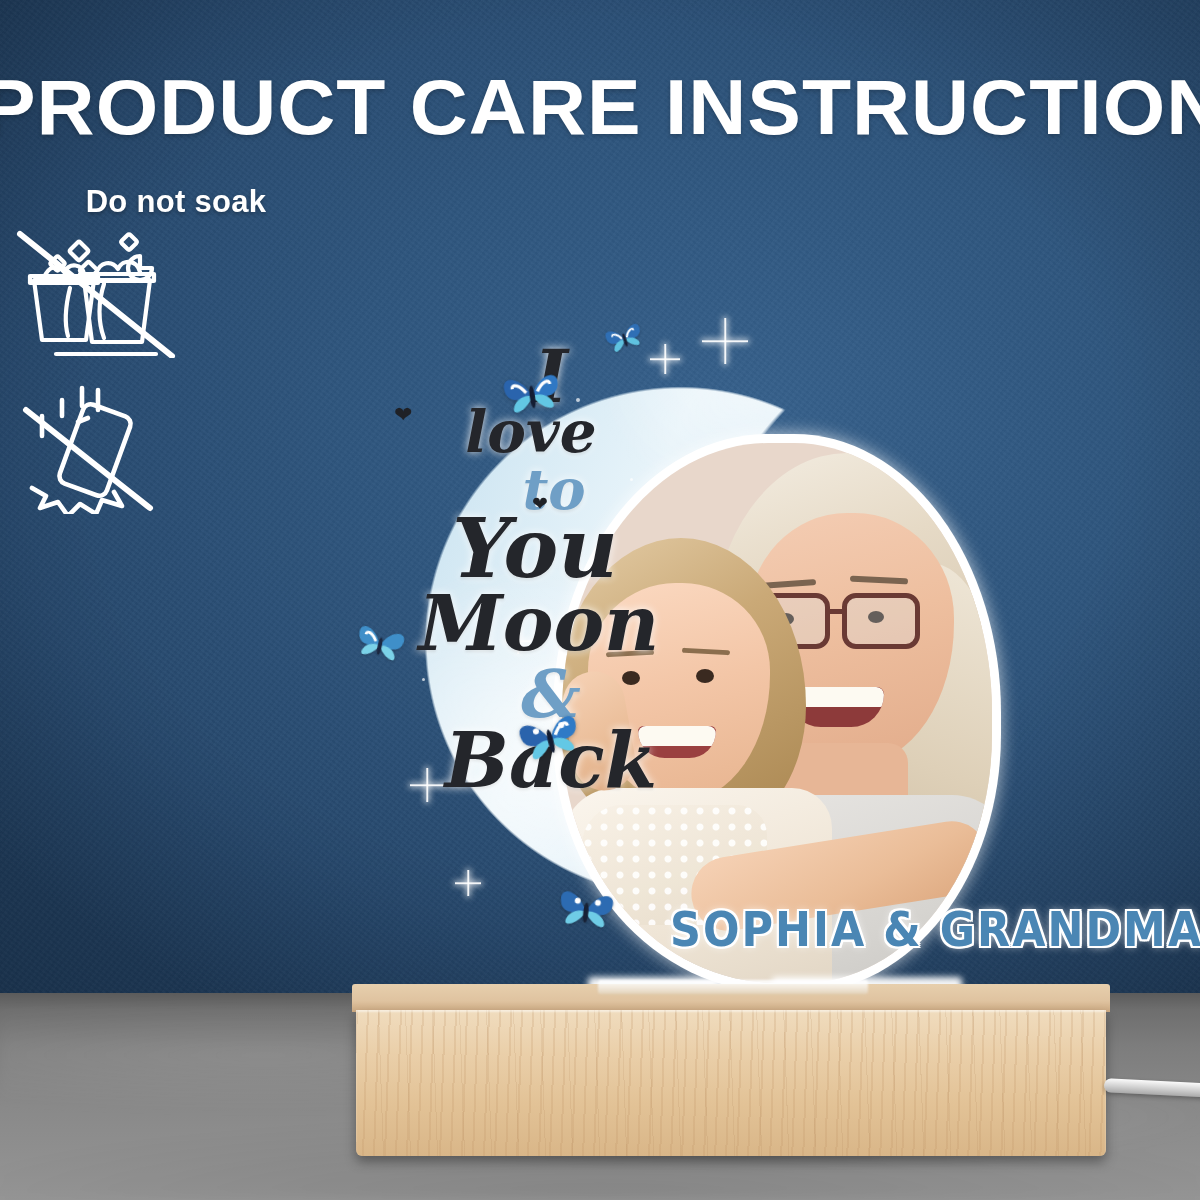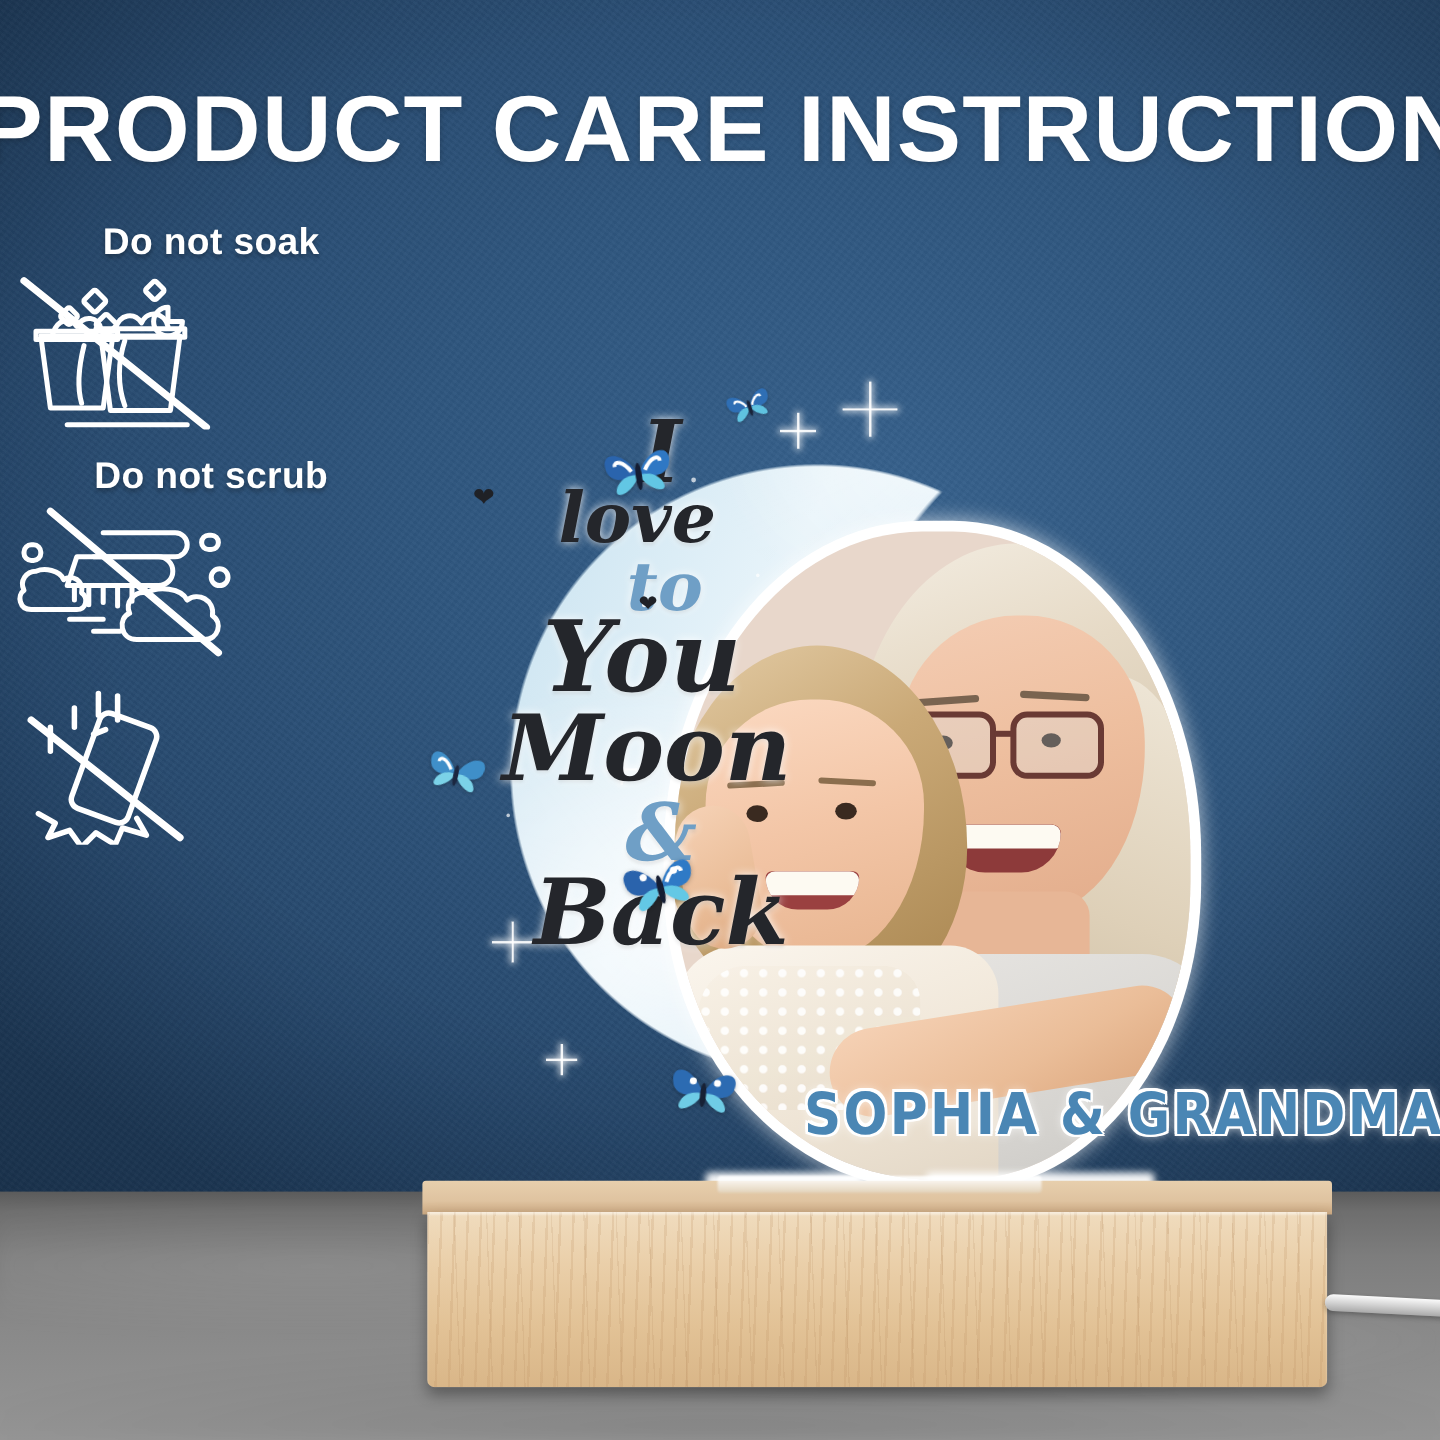--- a/index.html
+++ b/index.html
@@ -327,37 +327,20 @@
           <rect x="72" y="18" width="14" height="14" rx="2" transform="rotate(45 79 25)"></rect>
           <rect x="52" y="32" width="11" height="11" rx="2" transform="rotate(45 57.5 37.5)"></rect>
           <rect x="82" y="38" width="13" height="13" rx="2" transform="rotate(45 88.5 44.5)"></rect>
           <rect x="123" y="10" width="12" height="12" rx="2" transform="rotate(45 129 16)"></rect>
           <path d="M140 30 a12 12 0 1 0 12 12 h-12 z"></path>
           <path d="M20 8 L172 130" stroke-width="6"></path>
         </svg>
       </div>
     </div>
 
-    <div class="care-item" style="margin-top:22px;">
-      <div class="care-label">Do not scrub</div>
-      <div class="care-icon">
-        <svg width="230" height="128" viewBox="0 0 230 128" fill="none" stroke="#ffffff" stroke-width="4.2" stroke-linecap="round" stroke-linejoin="round">
-          <path d="M86 24 h60 a10 10 0 0 1 0 20 h-68"></path>
-          <path d="M64 44 h68 a12 12 0 0 1 0 24 h-76 z"></path>
-          <path d="M62 70 v10 M74 70 v14 M86 70 v12 M98 70 v15 M110 70 v11"></path>
-          <path d="M30 56 c-8 0 -14 8 -10 16 c-6 4 -4 16 6 16 h38 c8 0 10 -10 4 -14 c2 -10 -8 -16 -15 -11 c-3 -8 -16 -10 -23 -7z"></path>
-          <path d="M122 74 c-10 -2 -18 8 -14 17 c-10 4 -8 22 6 22 h56 c12 0 16 -14 7 -20 c2 -13 -12 -20 -21 -13 c-5 -10 -24 -12 -34 -6z"></path>
-          <path d="M58 96 h28 M78 106 h22"></path>
-          <rect x="20" y="34" width="14" height="13" rx="6"></rect>
-          <rect x="168" y="26" width="14" height="12" rx="6"></rect>
-          <rect x="176" y="54" width="14" height="14" rx="7"></rect>
-          <path d="M42 6 L182 124" stroke-width="6"></path>
-        </svg>
-      </div>
-    </div>
 
     <div class="care-item" style="margin-top:24px;">
       <div class="care-icon">
         <svg width="200" height="132" viewBox="0 0 200 132" fill="none" stroke="#ffffff" stroke-width="4.6" stroke-linecap="round" stroke-linejoin="round">
           <rect x="70" y="26" width="50" height="84" rx="8" transform="rotate(20 95 68)"></rect>
           <path d="M78 40 l10 -4"></path>
           <path d="M42 34 v20 M62 18 v16 M82 6 v18 M98 8 v20"></path>
           <path d="M32 106 l14 8 l-6 12 l18 -6 l10 14 l12 -12 l16 10 l6 -14 l20 6 l-8 -14"></path>
           <path d="M26 28 L150 126" stroke-width="6"></path>
         </svg>

